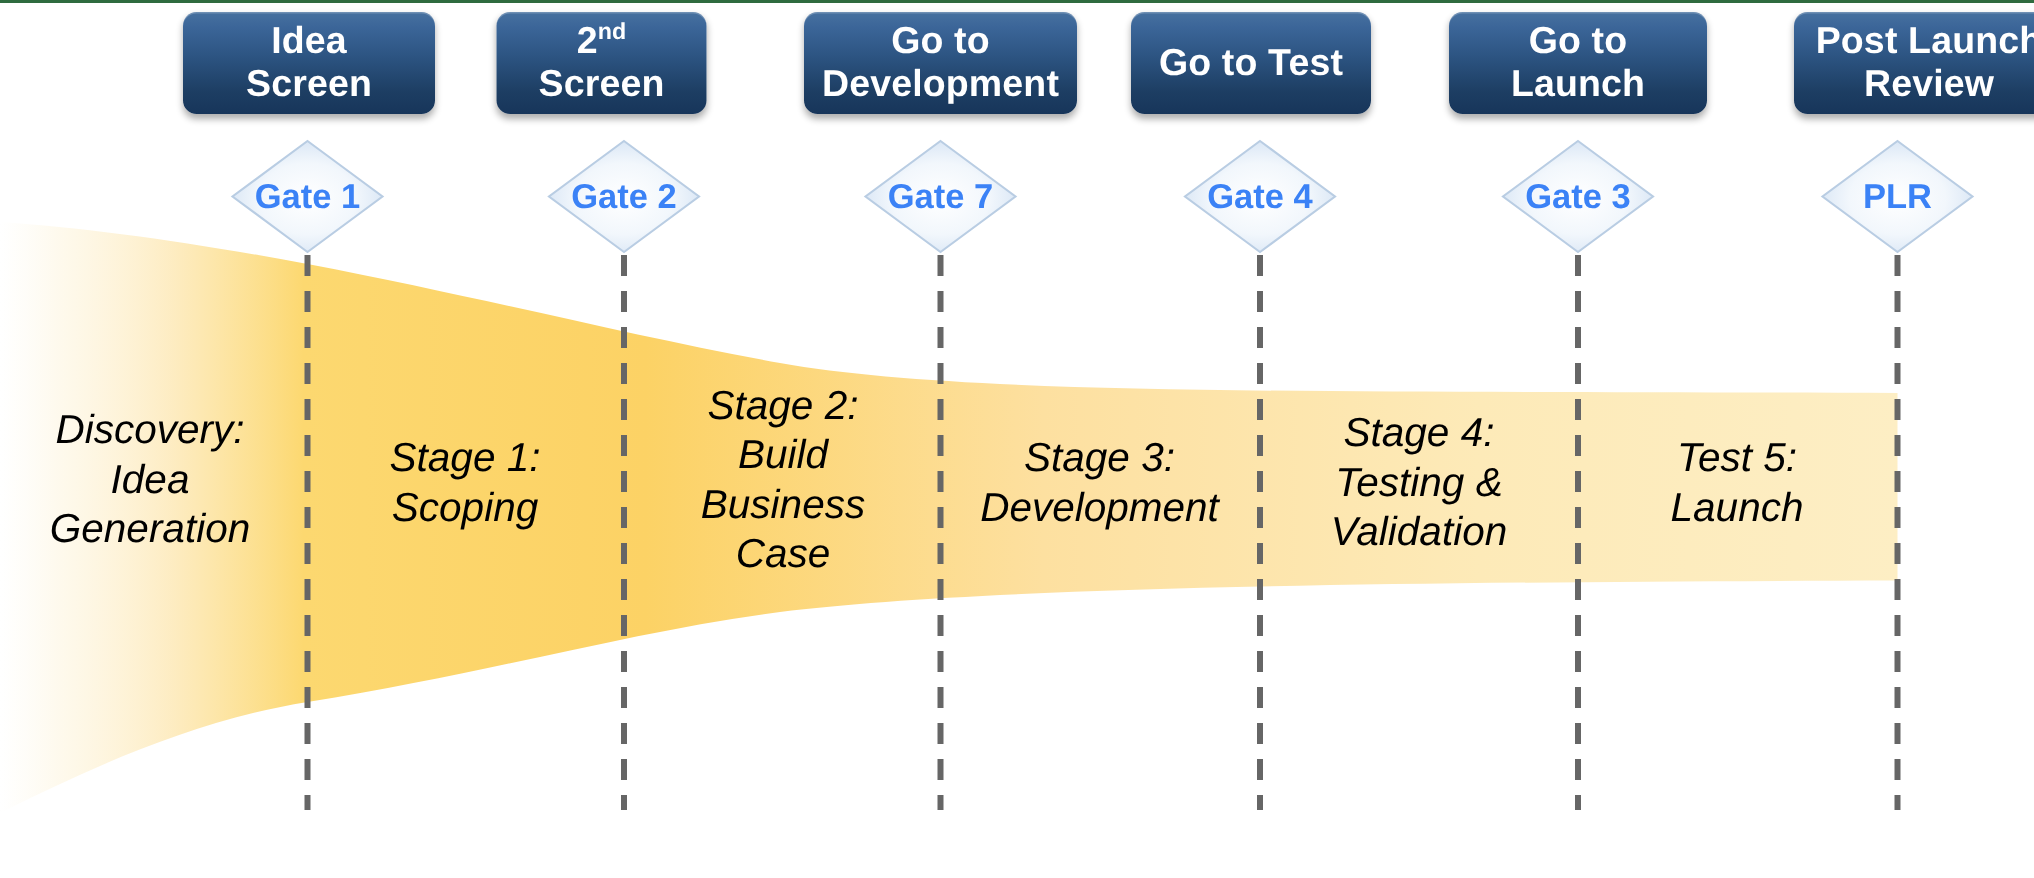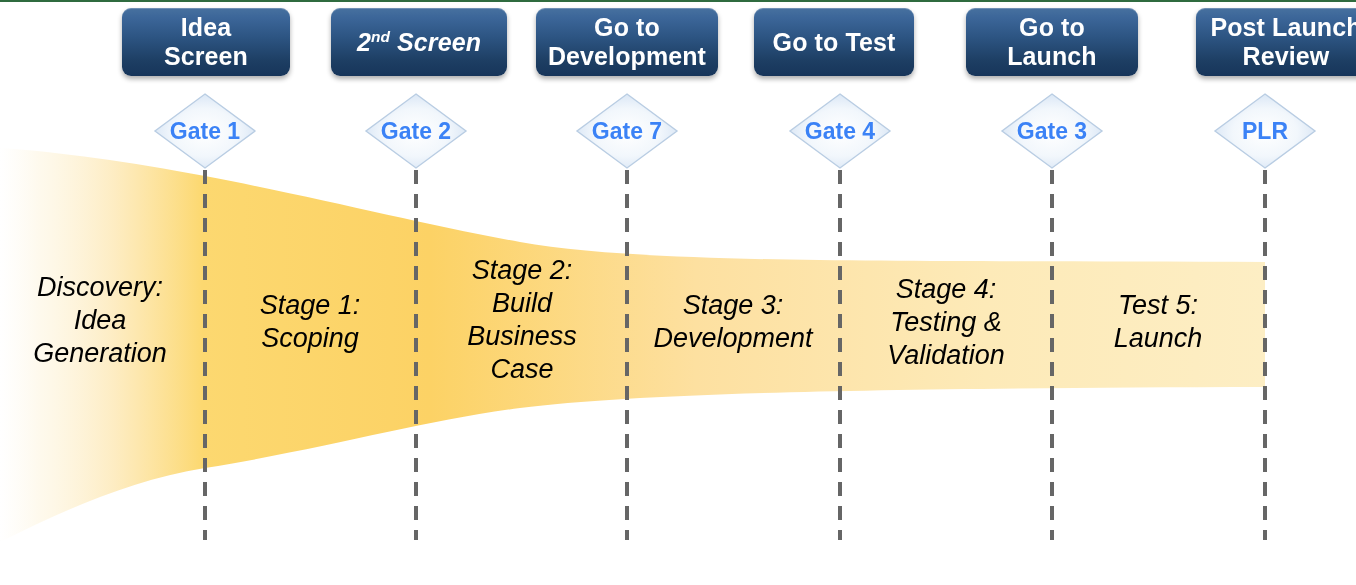--- a/index.html
+++ b/index.html
@@ -201,21 +201,21 @@
       <polygon points="52,2 102,39 52,76 2,39" fill="url(#dg1)" stroke="#b9cde3" stroke-width="1.4"></polygon>
     </svg>
     <span class="gate-label">PLR</span>
   </div>
 
   <div class="decision-button" style="left:122px; width:168px;">
     <span class="lbl">Idea
 Screen</span>
   </div>
 
-  <div class="decision-button" style="left:331px; width:176px;font-style:italic;">
+  <div class="decision-button" style="left:331px; width:140px;">
     <span class="lbl">2<sup>nd</sup> Screen</span>
   </div>
 
   <div class="decision-button" style="left:536px; width:182px;">
     <span class="lbl">Go to
 Development</span>
   </div>
 
   <div class="decision-button" style="left:754px; width:160px;">
     <span class="lbl">Go to Test</span>

